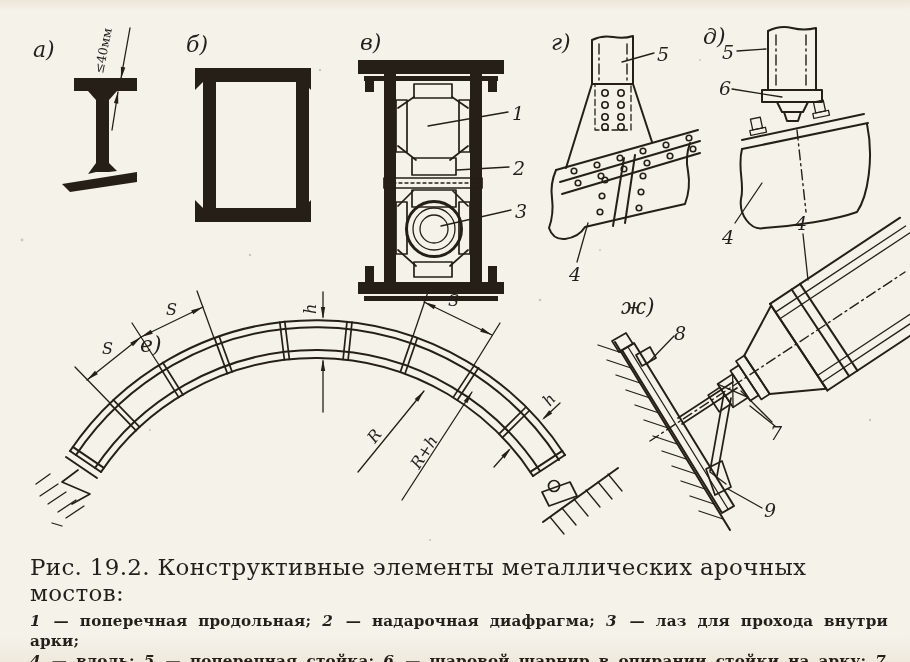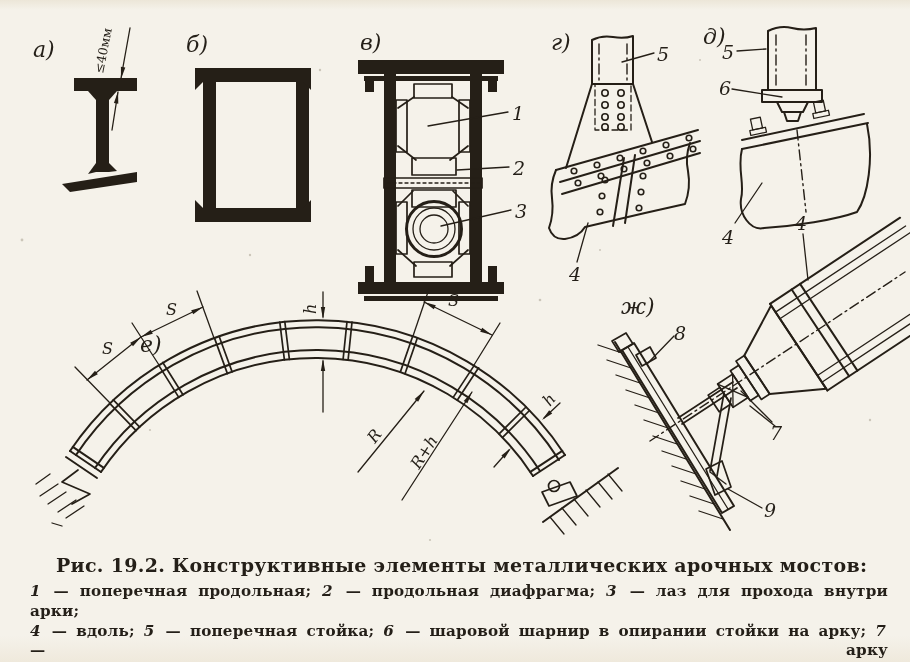--- a/index.html
+++ b/index.html
@@ -14,21 +14,21 @@
   .dash{stroke-dasharray:6,3.5;}
   .dashdot{stroke-dasharray:10,4,2,4;stroke-width:1.4;}
   .ink{fill:#251f17;stroke:none;}
   .rv{fill:none;stroke:#251f17;stroke-width:1.6;}
   .arr{fill:#251f17;stroke:none;}
   .pan{font:italic 22px "DejaVu Serif",serif;fill:#241f18;}
   .lbl{font:italic 19px "DejaVu Serif",serif;fill:#241f18;}
   .dim{font:italic 16px "DejaVu Serif",serif;fill:#241f18;}
   .small{font:12.5px "DejaVu Serif",serif;fill:#241f18;}
   .caption{position:absolute;left:30px;top:554px;width:858px;}
-  .cap-title{font-size:19px;margin-left:26px;letter-spacing:.3px;font-weight:bold;}
+  .cap-title{font-size:23px;letter-spacing:.3px;}
   .legend{margin-top:6px;font-weight:bold;font-size:15.2px;line-height:1.3;letter-spacing:.2px;word-spacing:3px;}
   .lg-line{text-align:justify;text-align-last:justify;}
   .num{font-style:italic;padding-right:2px;}
 </style>
 </head>
 <body>
 
 <div class="page">
 <svg width="910" height="662" viewBox="0 0 910 662">
 
@@ -356,19 +356,19 @@
         <circle cx="430" cy="540" r="1.1"></circle>
     <circle cx="700" cy="60" r="1"></circle>
         <circle cx="250" cy="255" r="1.2"></circle>
         <circle cx="600" cy="250" r="1"></circle>
   </g>
 </svg>
 
   <div class="caption">
     <div class="cap-title">Рис. 19.2. Конструктивные элементы металлических арочных мостов:</div>
     <div class="legend">
-      <div class="lg-line"><span class="num">1</span><span> — поперечная продольная; </span><span class="num">2</span><span> — продольная диафрагма; </span><span class="num">3</span><span> — лаз для прохода внутри арки;</span></div>
+      <div class="lg-line"><span class="num">1</span><span> — поперечная продольная; </span><span class="num">2</span><span> — надарочная диафрагма; </span><span class="num">3</span><span> — лаз для прохода внутри арки;</span></div>
       <div class="lg-line"><span class="num">4</span><span> — вдоль; </span><span class="num">5</span><span> — поперечная стойка; </span><span class="num">6</span><span> — шаровой шарнир в опирании стойки на арку; </span><span class="num">7</span><span> — арку</span></div>
       <div class="lg-line"><span>для регулирования положения шарнира вдоль оси арки; </span><span class="num">8</span><span> — клин для регулирования поло-</span></div>
 
     </div>
   </div>
 </div>
 
 </body></html>

